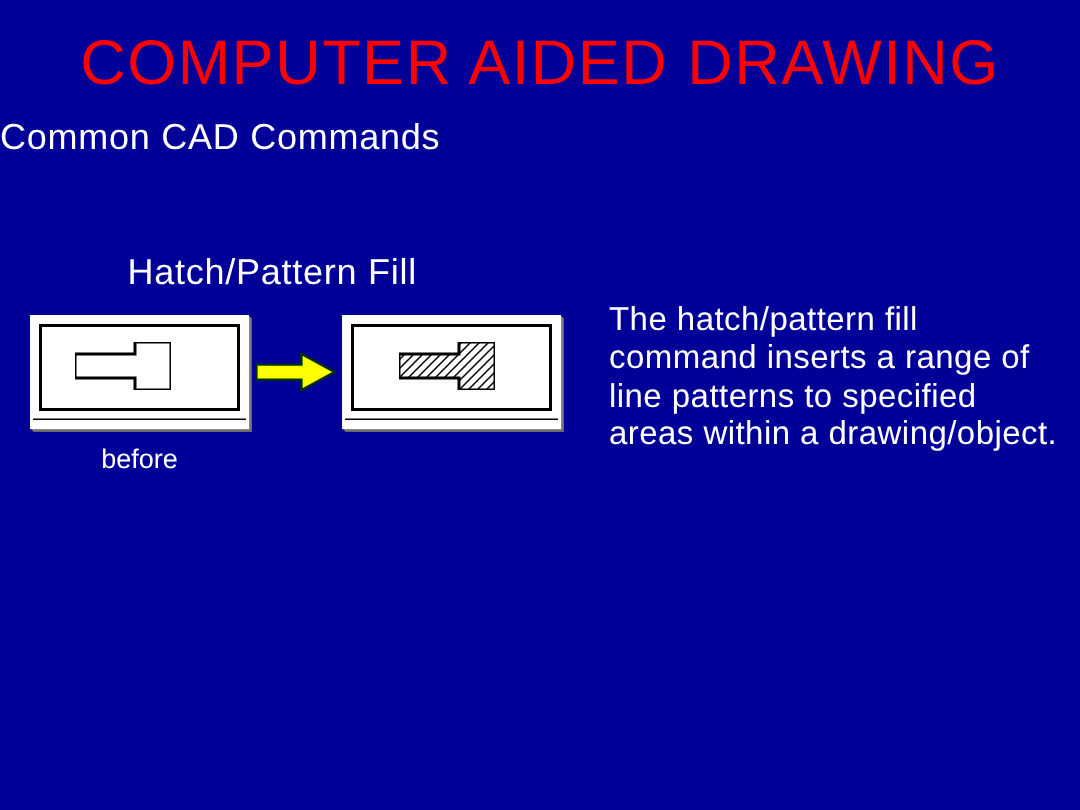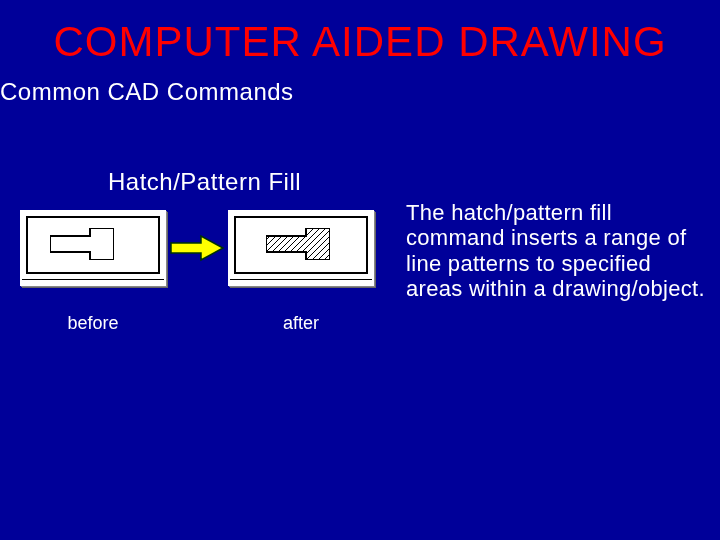--- a/index.html
+++ b/index.html
@@ -23,21 +23,21 @@
   .subtitle {
     font-size: 24px;
     font-weight: normal;
     padding-top: 12px;
     letter-spacing: 0.5px;
   }
   .feature-title {
     font-size: 24px;
     font-weight: normal;
     position: absolute;
-    left: 108px;
+    left: 85px;
     top: 168px;
     letter-spacing: 0.5px;
   }
   .diagrams {
     position: absolute;
     left: 20px;
     top: 210px;
     width: 354px;
     height: 76px;
     display: flex;
@@ -78,21 +78,20 @@
     display: flex;
     align-items: center;
     justify-content: center;
   }
   .labels {
     position: absolute;
     left: 20px;
     top: 296px;
     width: 354px;
     display: flex;
-    margin-top: 17px;
   }
   .label-before {
     width: 146px;
     text-align: center;
     font-size: 18px;
   }
   .label-gap { width: 62px; }
   .label-after {
     width: 146px;
     text-align: center;
@@ -145,16 +144,15 @@
           <path d="M 0 8 L 40 8 L 40 0 L 64 0 L 64 32 L 40 32 L 40 24 L 0 24 Z" fill="url(#hatch)" stroke="#000" stroke-width="2"></path>
         </svg>
       </div>
     </div>
   </div>
 </div>
 
 <div class="labels">
   <div class="label-before">before</div>
   <div class="label-gap"></div>
-  <div class="label-after">after</div>
 </div>
 
 <div class="description">The hatch/pattern fill command inserts a range of line patterns to specified areas within a drawing/object.</div>
 
 </body></html>

